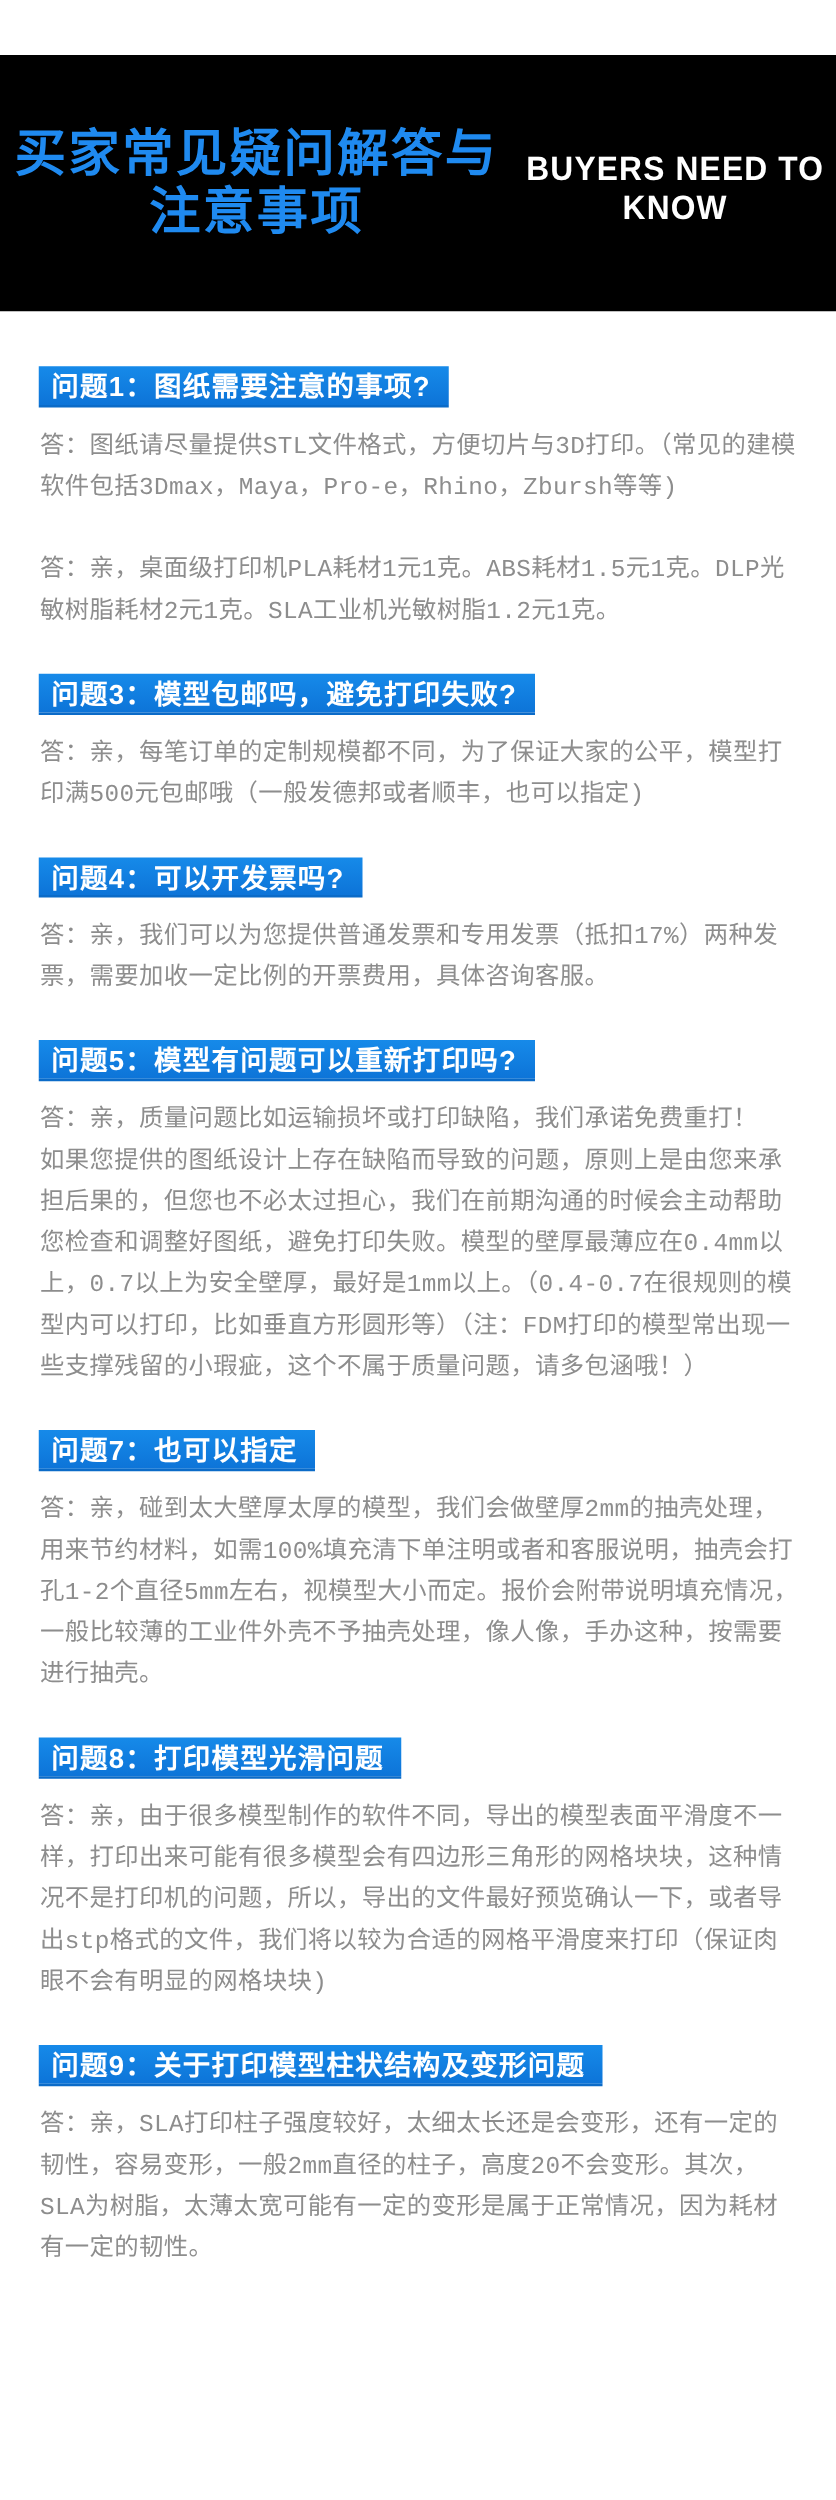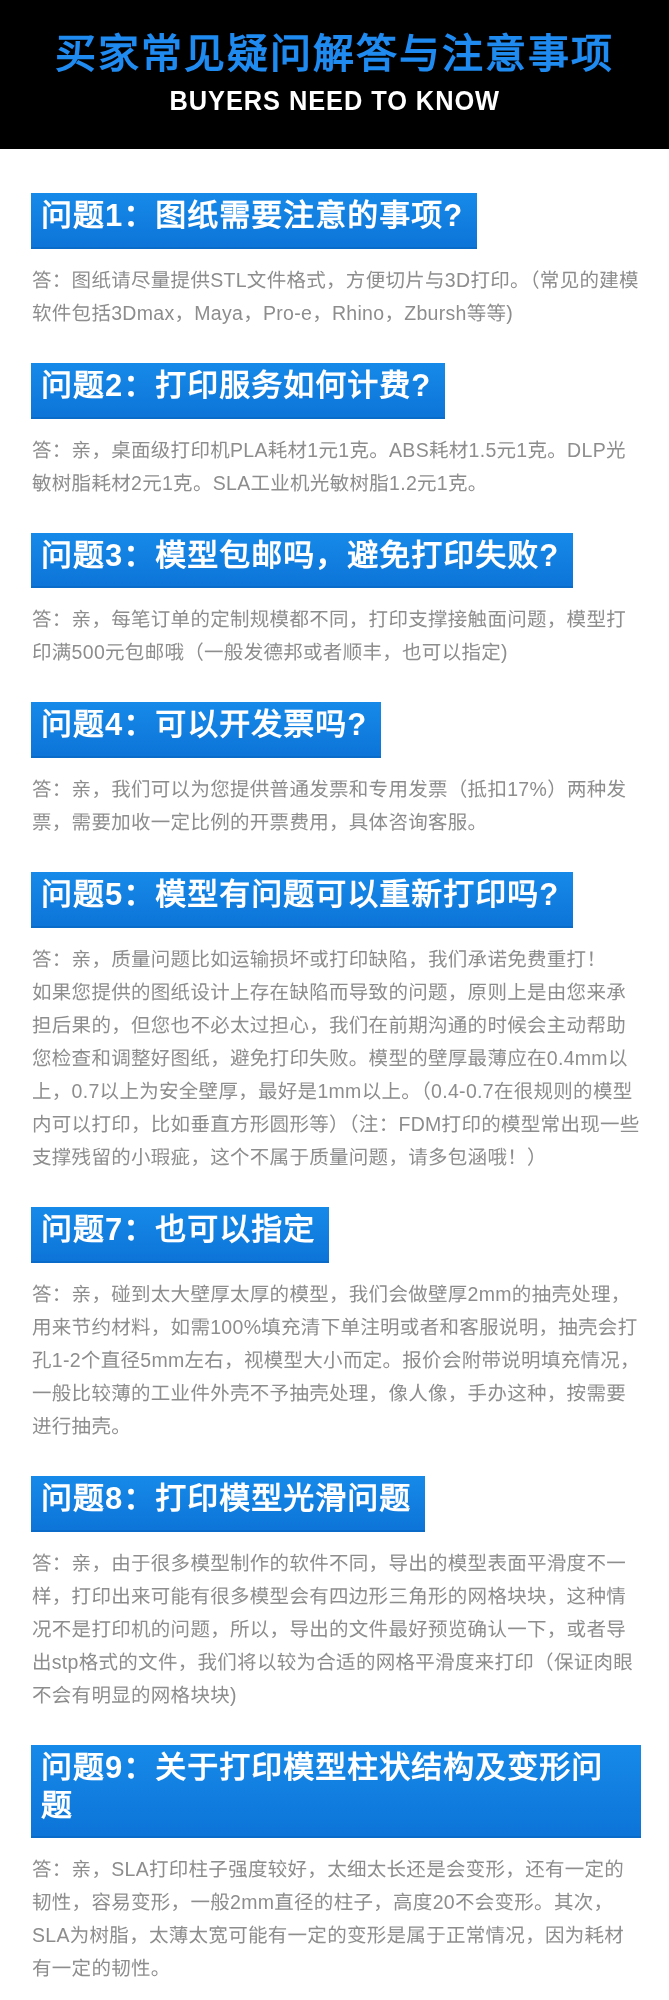--- a/index.html
+++ b/index.html
@@ -16,27 +16,28 @@
   html,body{background:#fff;}
   body{
     width:669px;
     min-height:2000px;
     margin:0 auto;
     font-family:"Liberation Sans","DejaVu Sans",sans-serif;
     background:var(--page-bg);
   }
   .page{width:669px;min-height:2000px;background:var(--page-bg);overflow:hidden;}
   .banner{
-    height:149px;
+    height:205px;
     background:var(--banner-bg);
     display:flex;
-    flex-direction:column;
+    flex-direction:row;
     align-items:center;
     justify-content:center;
     text-align:center;
+    margin-top:44px;
   }
   .banner-title{
     color:var(--banner-title-blue);
     font-size:41px;
     font-weight:bold;
     letter-spacing:2px;
     line-height:1.1;
   }
   .banner-subtitle{
     color:var(--banner-subtitle-white);
@@ -50,59 +51,59 @@
     padding:44px 28px 30px 31px;
   }
   .faq-section{margin-bottom:33px;}
   .faq-section:last-child{margin-bottom:0;}
   .faq-q{
     width:fit-content;
     max-width:100%;
     background:linear-gradient(180deg,var(--header-blue) 0%,var(--header-blue-dark) 100%);
     border-bottom:2px solid #0b6bc8;
     color:var(--header-text);
-    font-size:31px;
+    font-size:22px;
     font-weight:bold;
     letter-spacing:1px;
-    padding:4px 14px 12px 10px;
+    padding:4px 14px 0 10px;
     line-height:1.22;
   }
   .faq-a{
     margin:15px 0 0 1px;
     color:var(--answer-gray);
     font-size:19.5px;
     line-height:33px;
     letter-spacing:.3px;
     white-space:pre-line;
     max-width:612px;
+    font-family:Liberation Mono, monospace;
   }
 </style>
 </head>
 <body>
 
 <div class="page">
   <header class="banner">
     <h1 class="banner-title">买家常见疑问解答与注意事项</h1>
     <div class="banner-subtitle">BUYERS NEED TO KNOW</div>
   </header>
 
   <main class="content">
   <section class="faq-section">
     <h2 class="faq-q">问题1：图纸需要注意的事项?</h2>
     <p class="faq-a">答：图纸请尽量提供STL文件格式，方便切片与3D打印。（常见的建模软件包括3Dmax，Maya，Pro-e，Rhino，Zbursh等等)</p>
   </section>
 
   <section class="faq-section">
-    <h2 class="faq-q">问题2：打印服务如何计费?</h2>
     <p class="faq-a">答：亲，桌面级打印机PLA耗材1元1克。ABS耗材1.5元1克。DLP光敏树脂耗材2元1克。SLA工业机光敏树脂1.2元1克。</p>
   </section>
 
   <section class="faq-section">
     <h2 class="faq-q">问题3：模型包邮吗，避免打印失败?</h2>
-    <p class="faq-a">答：亲，每笔订单的定制规模都不同，打印支撑接触面问题，模型打印满500元包邮哦（一般发德邦或者顺丰，也可以指定)</p>
+    <p class="faq-a">答：亲，每笔订单的定制规模都不同，为了保证大家的公平，模型打印满500元包邮哦（一般发德邦或者顺丰，也可以指定)</p>
   </section>
 
   <section class="faq-section">
     <h2 class="faq-q">问题4：可以开发票吗?</h2>
     <p class="faq-a">答：亲，我们可以为您提供普通发票和专用发票（抵扣17%）两种发票，需要加收一定比例的开票费用，具体咨询客服。</p>
   </section>
 
   <section class="faq-section">
     <h2 class="faq-q">问题5：模型有问题可以重新打印吗?</h2>
     <p class="faq-a">答：亲，质量问题比如运输损坏或打印缺陷，我们承诺免费重打！

